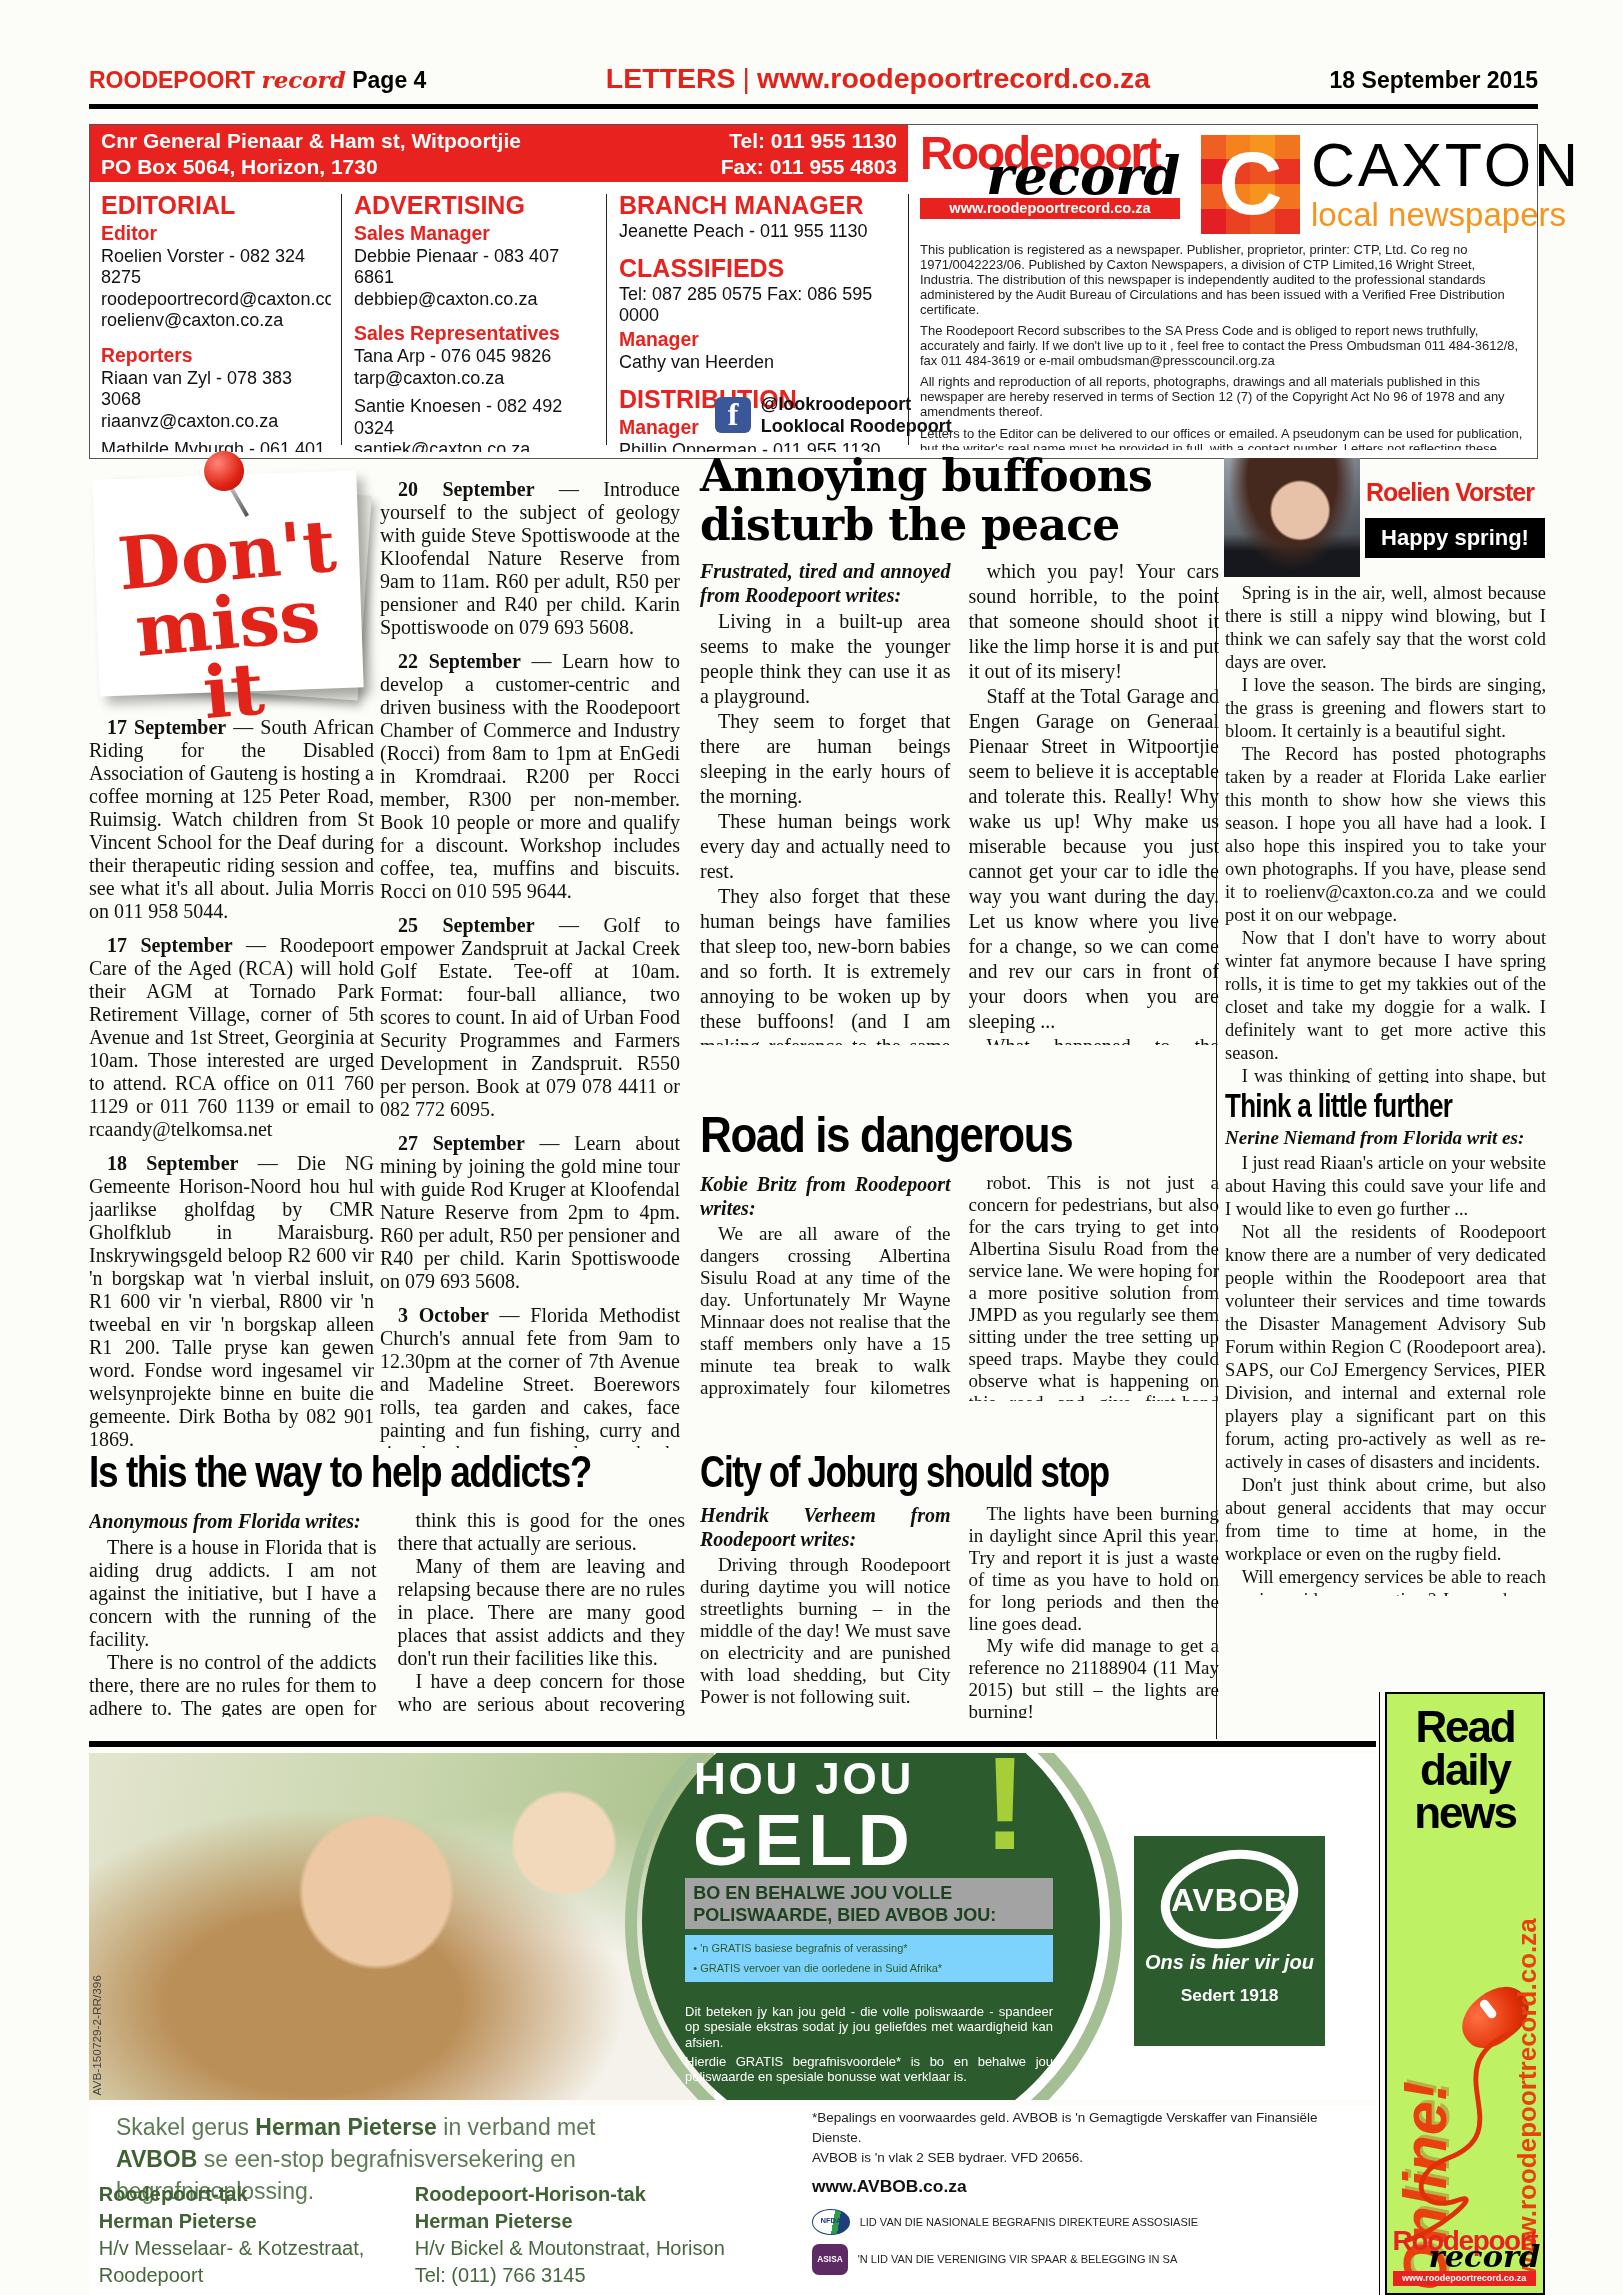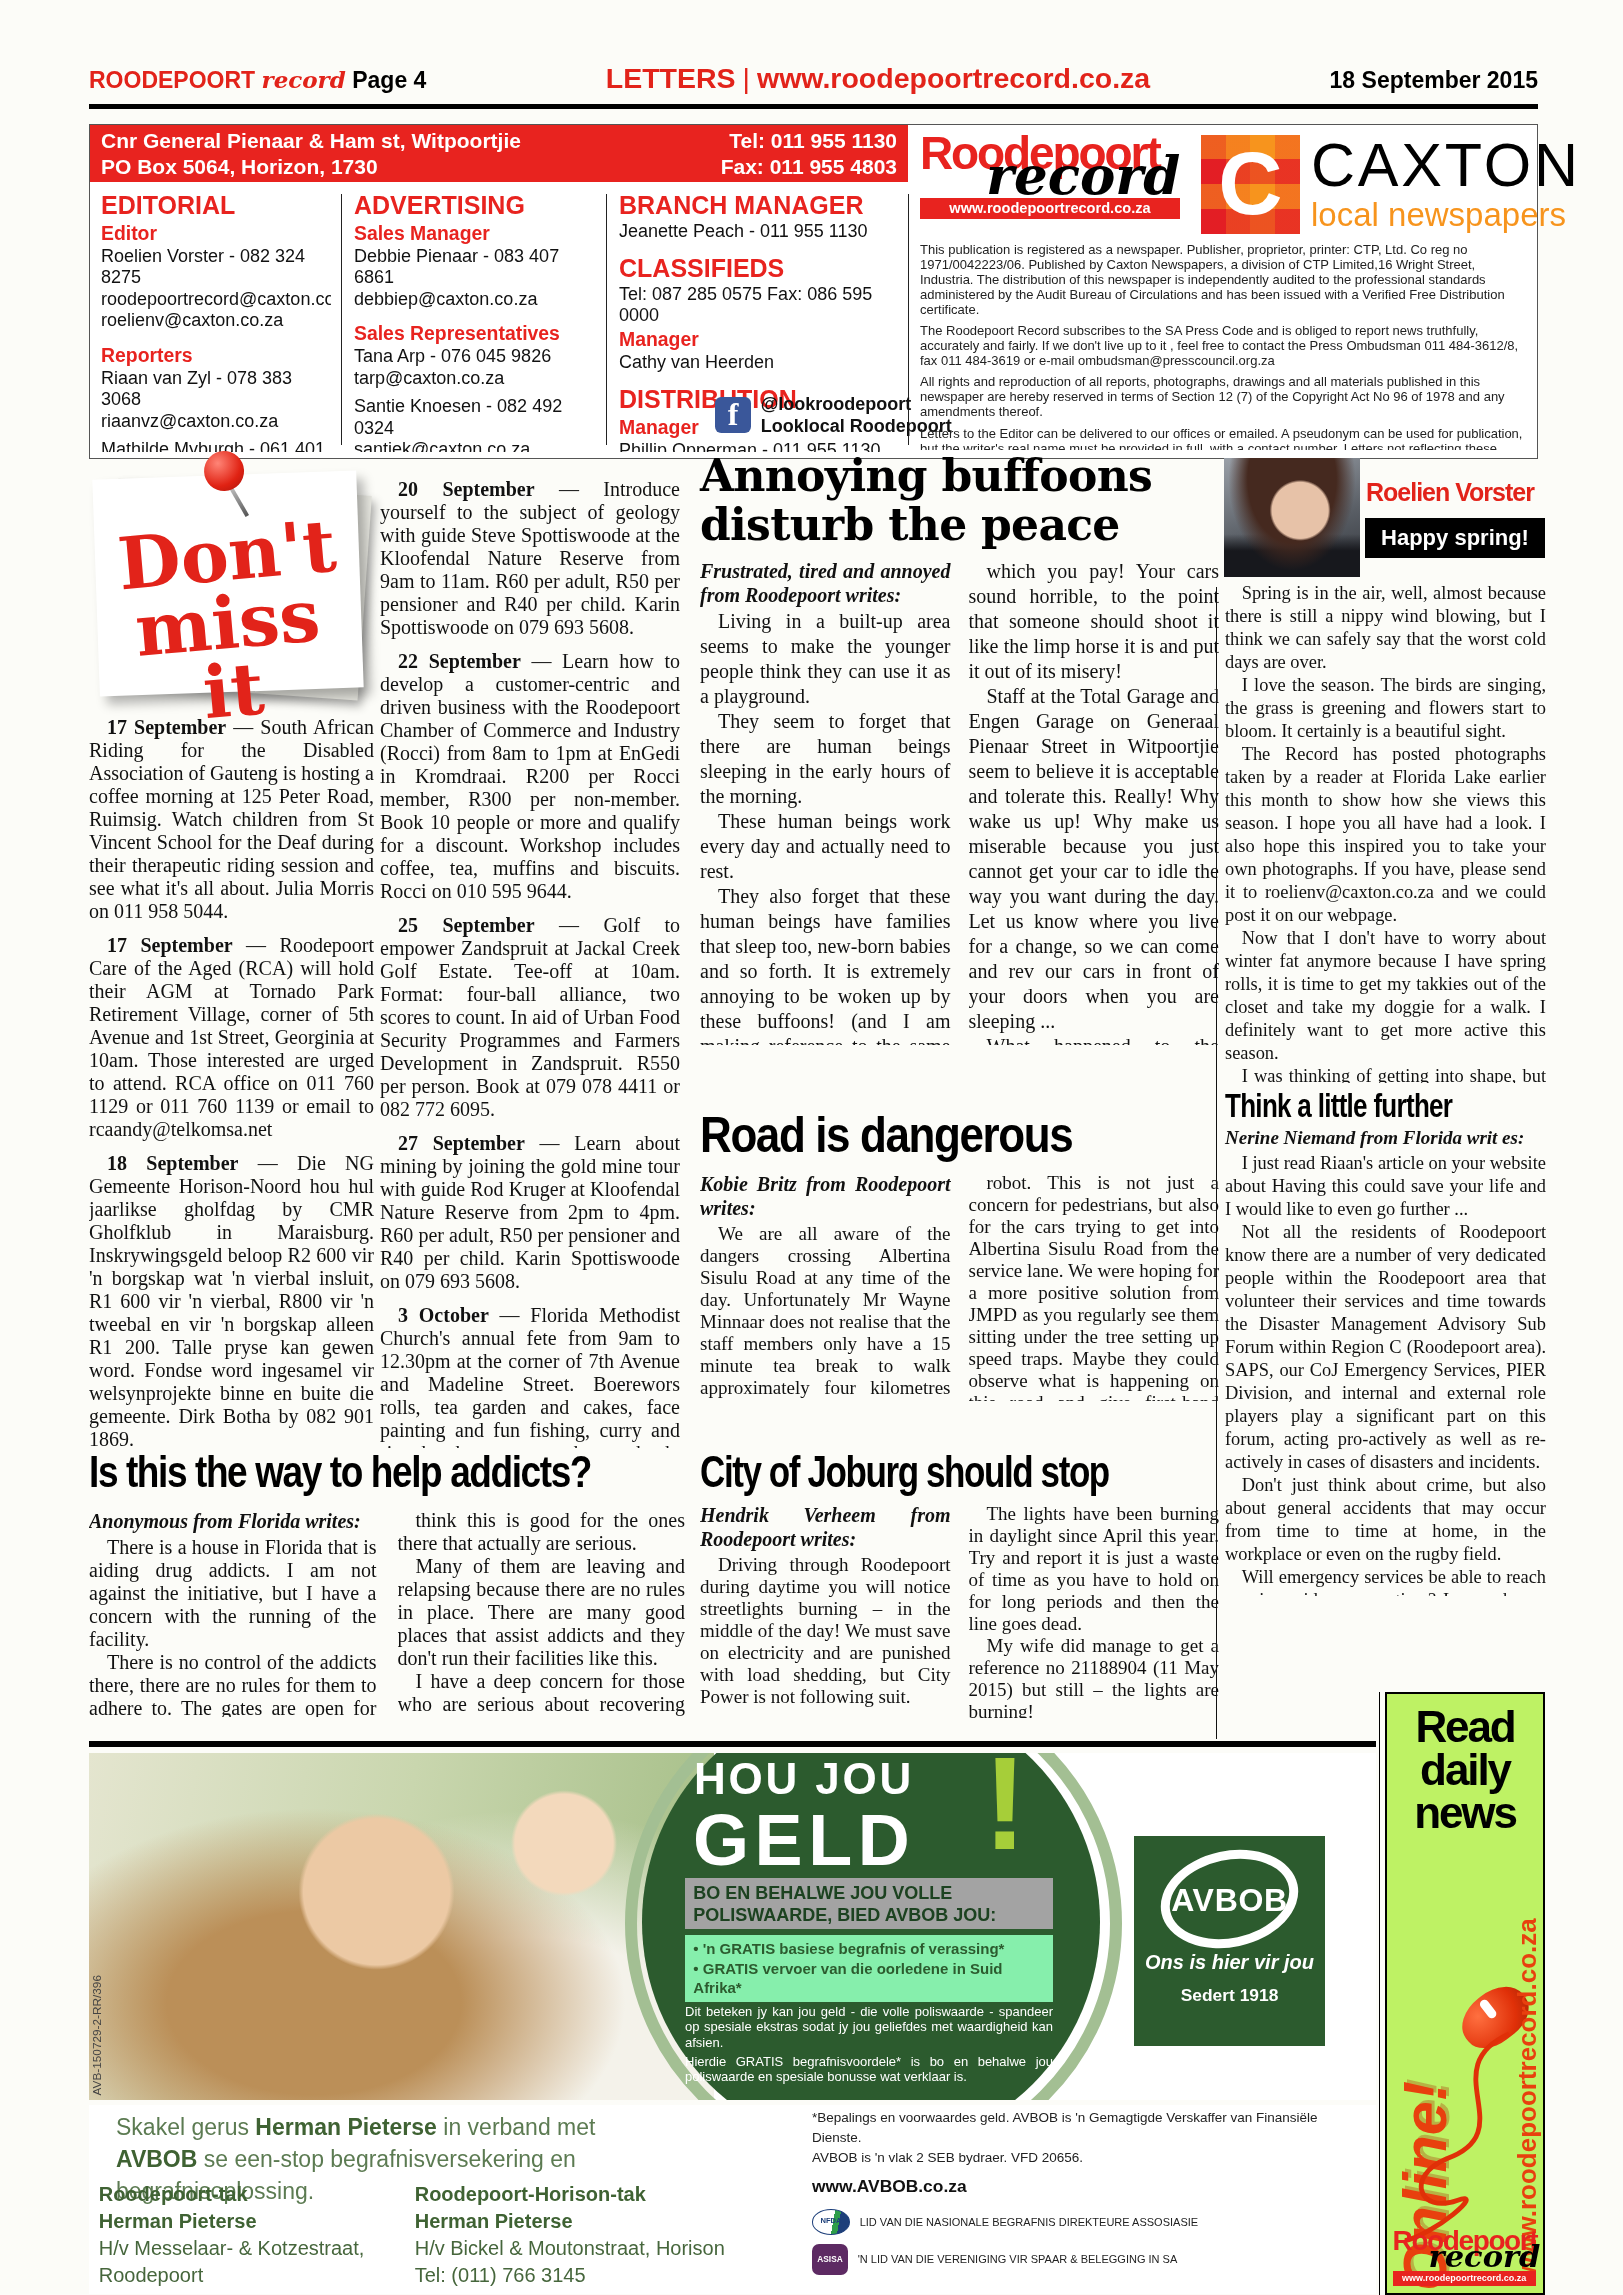--- a/index.html
+++ b/index.html
@@ -112,21 +112,21 @@
      radial-gradient(ellipse at 36% 72%, #bb8f58 0 26%, rgba(0,0,0,0) 55%),
      radial-gradient(ellipse at 70% 92%, #f4f2ea 0 30%, rgba(0,0,0,0) 58%),
      linear-gradient(100deg,#e4e5cf,#c9d6ae 48%,#a3bd85);}
   .ad-code{position:absolute;left:1.4px;bottom:4.2px;writing-mode:vertical-rl;transform:rotate(180deg);font-family:"Liberation Sans",sans-serif;font-size:11.8px;color:#444;}
   .ad-ring{position:absolute;left:536px;top:-78px;width:497px;height:497px;border-radius:50%;border:12.5px solid #a3bf93;box-sizing:border-box;}
   .ad-disc{position:absolute;left:553px;top:-60px;width:458px;height:458px;border-radius:50%;background:#2c5b2e;}
   .ad-h1{position:absolute;left:605px;top:1.4px;font-family:"Liberation Sans",sans-serif;font-weight:bold;font-size:44px;letter-spacing:2.8px;color:#fff;}
   .ad-h2{position:absolute;left:604px;top:46px;font-family:"Liberation Sans",sans-serif;font-weight:bold;font-size:72px;letter-spacing:5.6px;color:#fff;}
   .ad-bang{position:absolute;left:894px;top:-19.4px;font-family:"Liberation Sans",sans-serif;font-weight:bold;font-size:132px;line-height:139px;color:#a6ce39;}
   .ad-band{position:absolute;left:596px;top:125px;width:368px;box-sizing:border-box;padding:3.5px 8.3px;background:#a3a3a3;color:#1c4220;font-family:"Liberation Sans",sans-serif;font-weight:bold;font-size:18px;line-height:22px;}
-  .ad-box{position:absolute;left:596px;top:182px;width:368px;box-sizing:border-box;padding:4.2px 8.3px;background:#86efac;color:#2c5b2e;font-family:"Liberation Sans",sans-serif;font-weight:bold;font-size:15px;line-height:19.4px;}
+  .ad-box{position:absolute;left:596px;top:182px;width:368px;box-sizing:border-box;padding:4.2px 8.3px;background:#7dd3fc;color:#2c5b2e;font-family:"Liberation Sans",sans-serif;font-weight:normal;font-size:11px;line-height:19.4px;}
   .ad-box p{margin:0;}
   .ad-box p::before{content:"\2022  ";}
   .ad-p1,.ad-p2{position:absolute;left:596px;width:368px;color:#fff;font-family:"Liberation Sans",sans-serif;font-size:13px;line-height:15.3px;text-align:justify;}
   .ad-p1{top:251px;} .ad-p2{top:301px;}
   .avbob-logo{position:absolute;left:1045px;top:83px;width:191px;height:210px;background:#2c5b2e;color:#fff;text-align:center;font-family:"Liberation Sans",sans-serif;}
   .av-oval{width:139px;height:96px;margin:15.3px auto 4.2px;border:9px solid #fff;border-radius:50%;transform:rotate(-12deg);box-sizing:border-box;}
   .av-name{margin-top:-69px;font-weight:bold;font-size:32px;letter-spacing:0.7px;}
   .av-tag{margin-top:32px;font-style:italic;font-weight:bold;font-size:20px;}
   .av-since{margin-top:11px;font-weight:bold;font-size:17.4px;}
 

